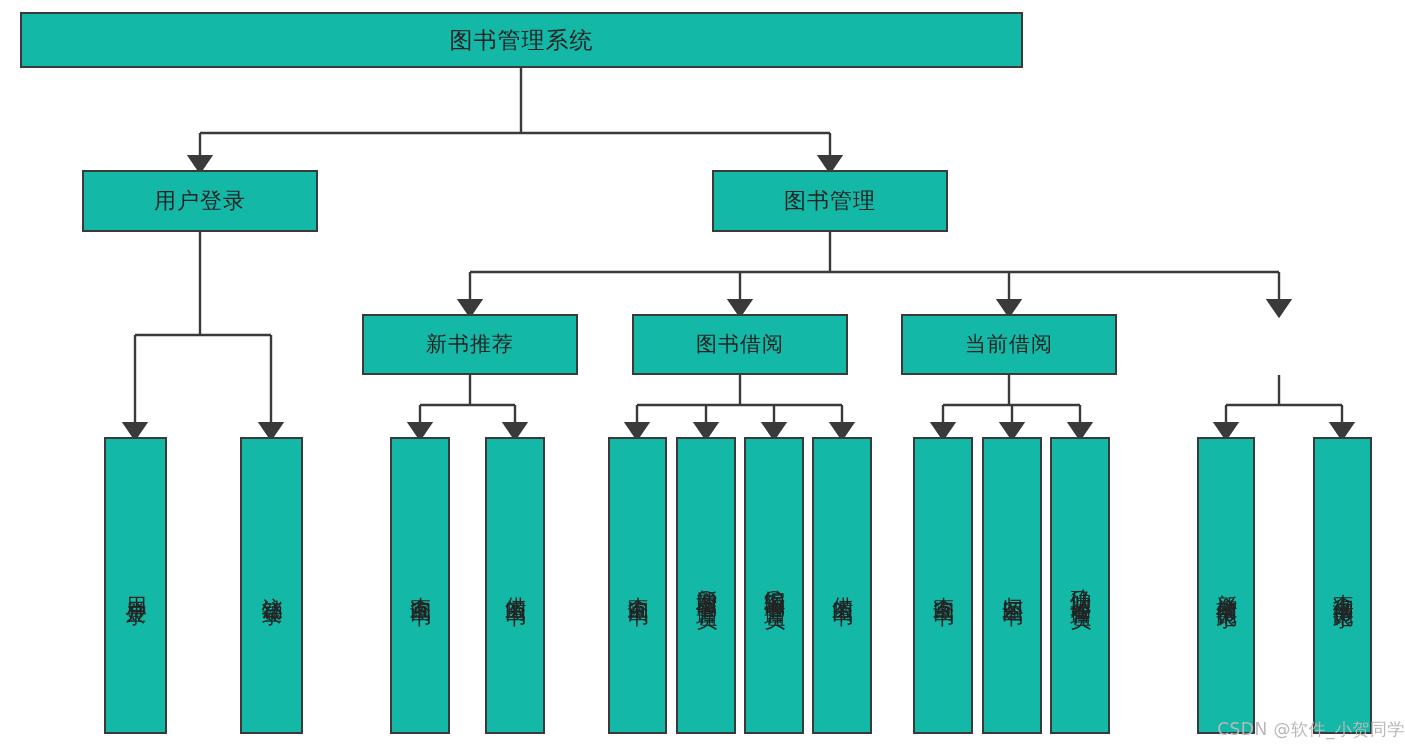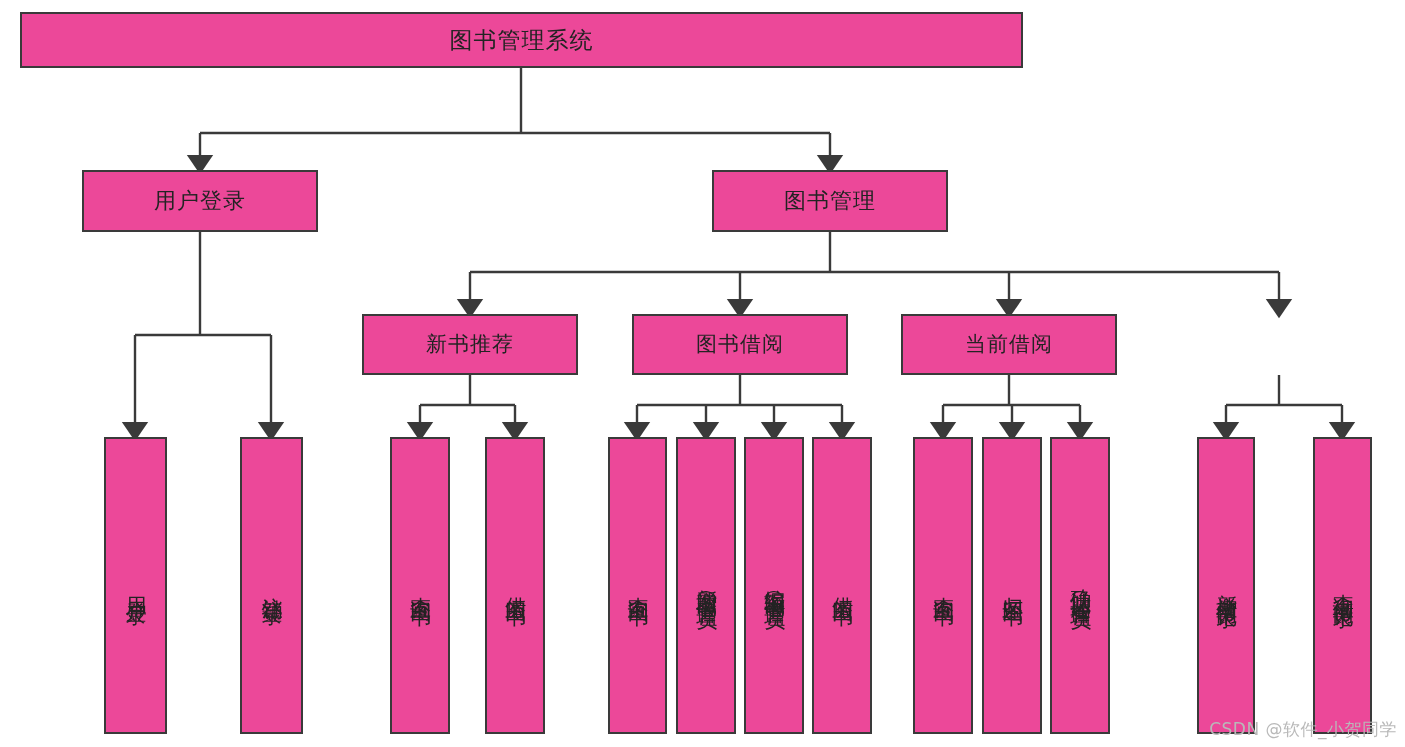--- a/index.html
+++ b/index.html
@@ -18,21 +18,21 @@
   svg.wires{
     position:absolute;
     left:0; top:0;
     width:1405px;
     height:747px;
     pointer-events:none;
   }
   .node{
     position:absolute;
     box-sizing:border-box;
-    background:#ec4899;
+    background:#14b8a6;
     border:2px solid #3a3a3a;
     display:flex;
     align-items:center;
     justify-content:center;
     color:#222222;
   }
   .node .lbl{
     font-size:22px;
     line-height:1.15;
     letter-spacing:1px;
@@ -51,21 +51,21 @@
     font-size:21px;
     line-height:1.22;
     writing-mode:vertical-rl;
     text-orientation:upright;
     white-space:nowrap;
     letter-spacing:3px;
     max-height:276px;
   }
   .watermark{
     position:absolute;
-    right:8px;
+    right:0;
     bottom:6px;
     font-size:17px;
     color:#b9b9b9;
     letter-spacing:0.5px;
     white-space:nowrap;
     user-select:none;
   }
 </style>
 </head>
 <body>

